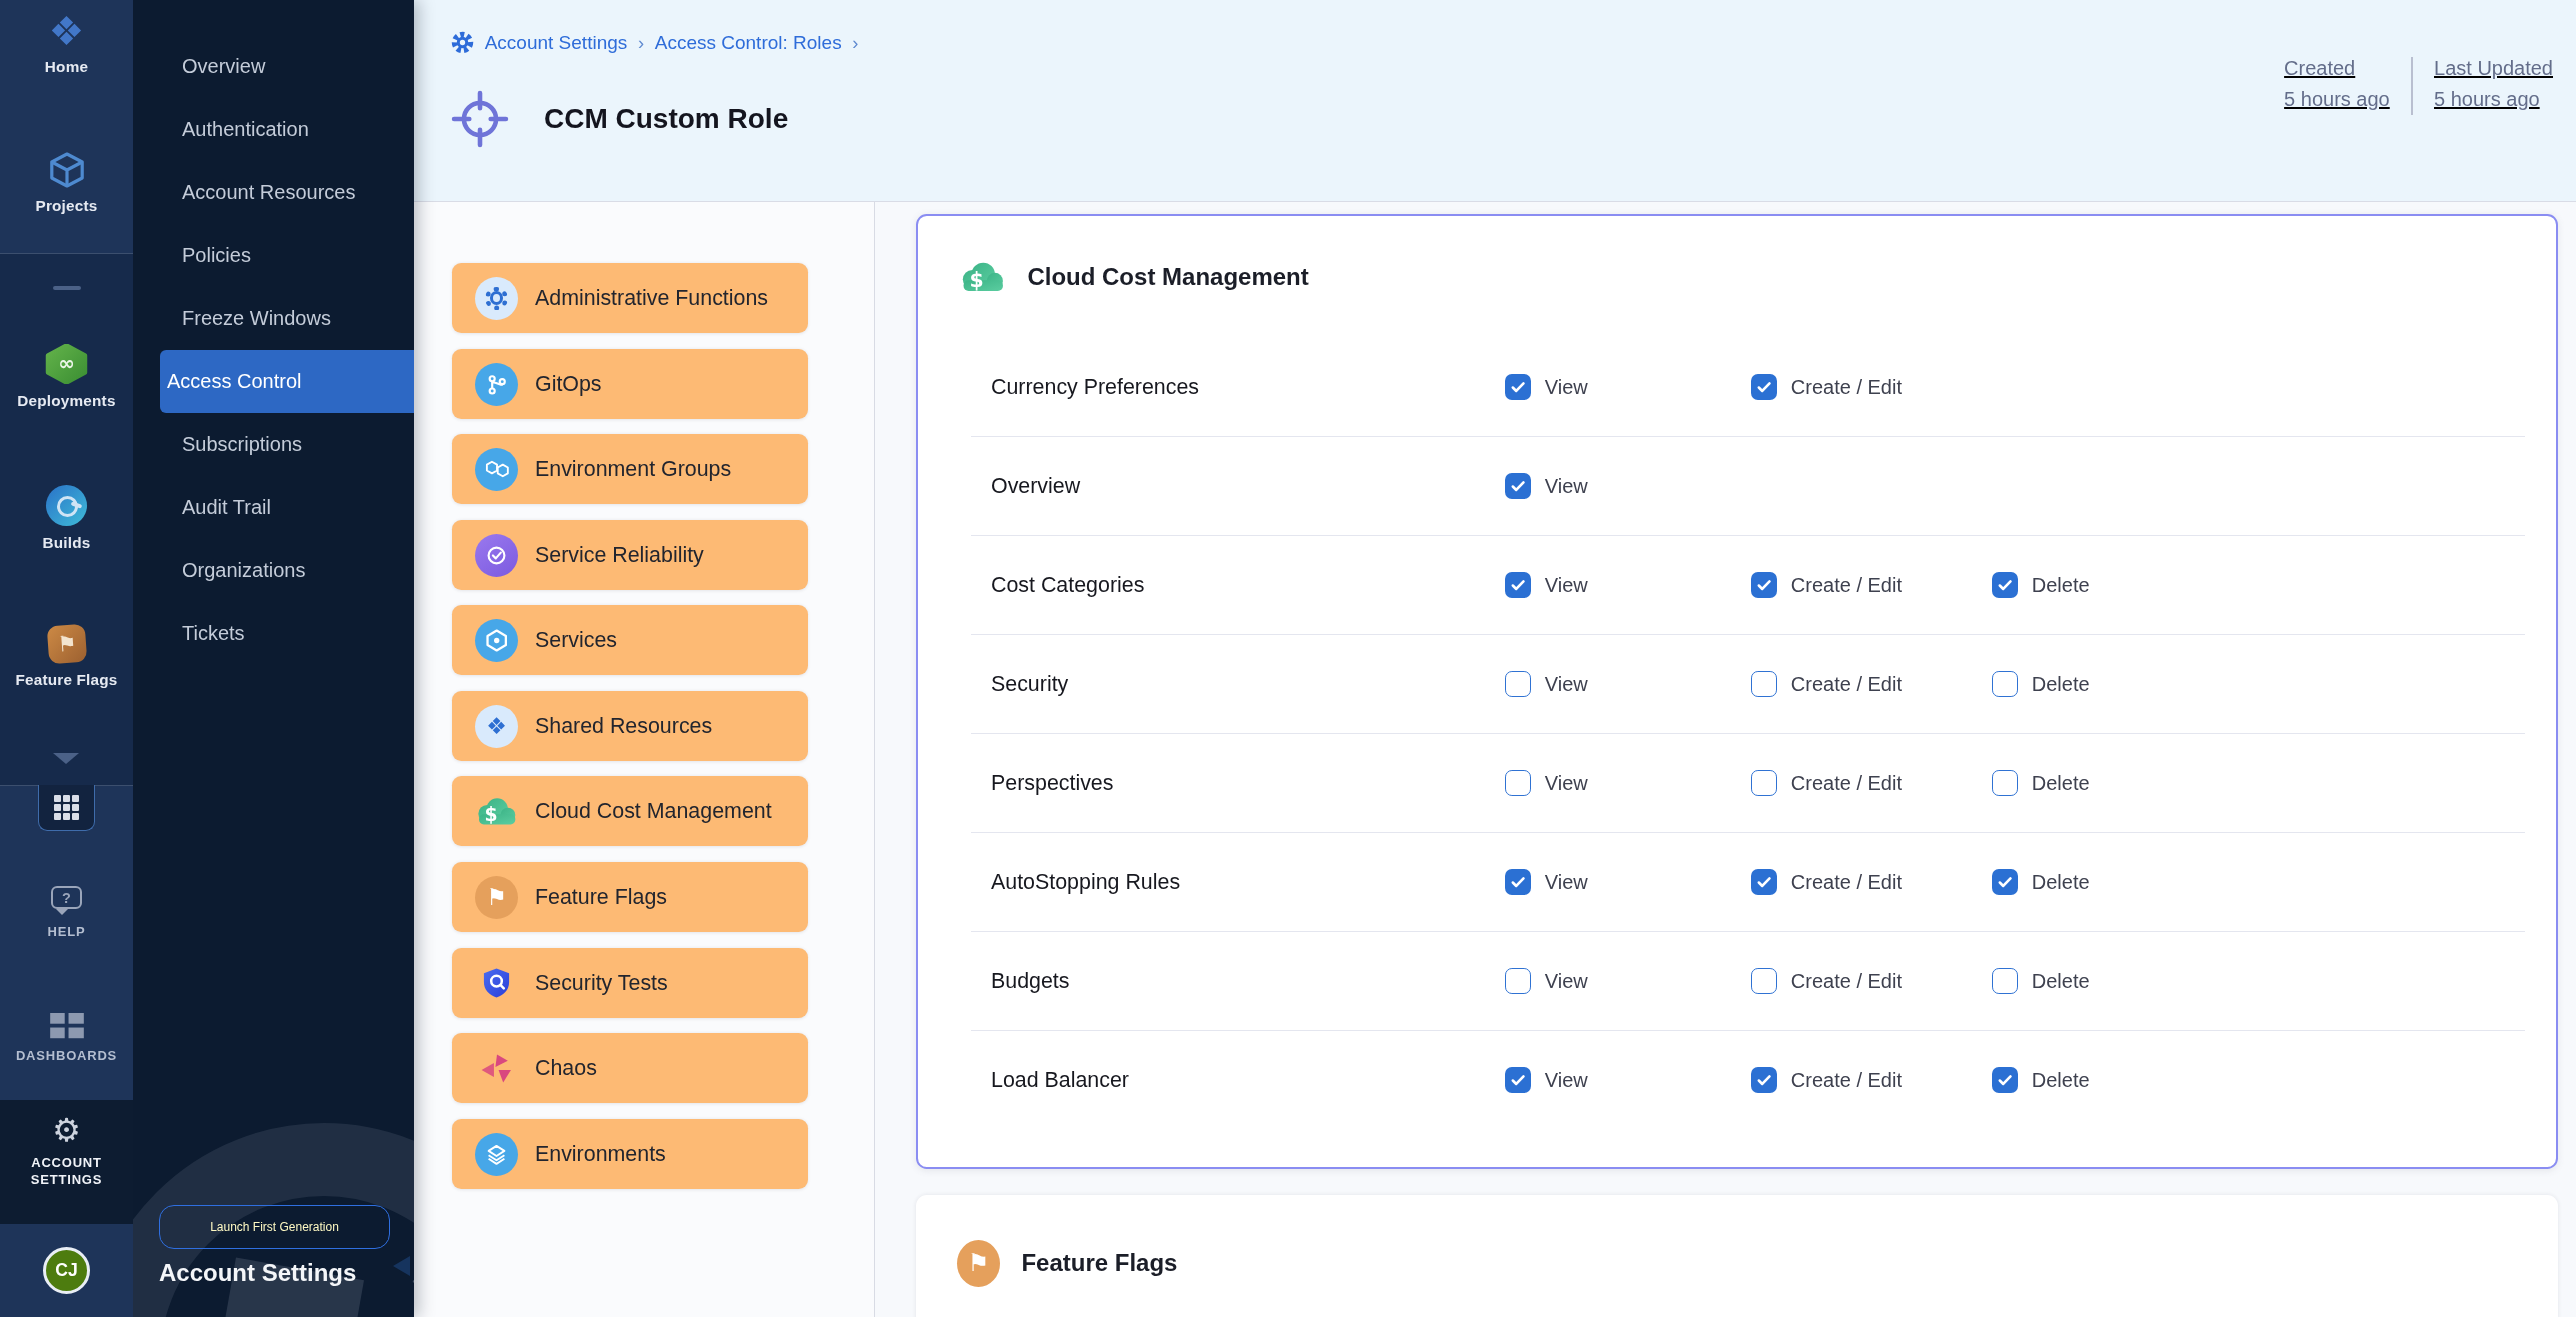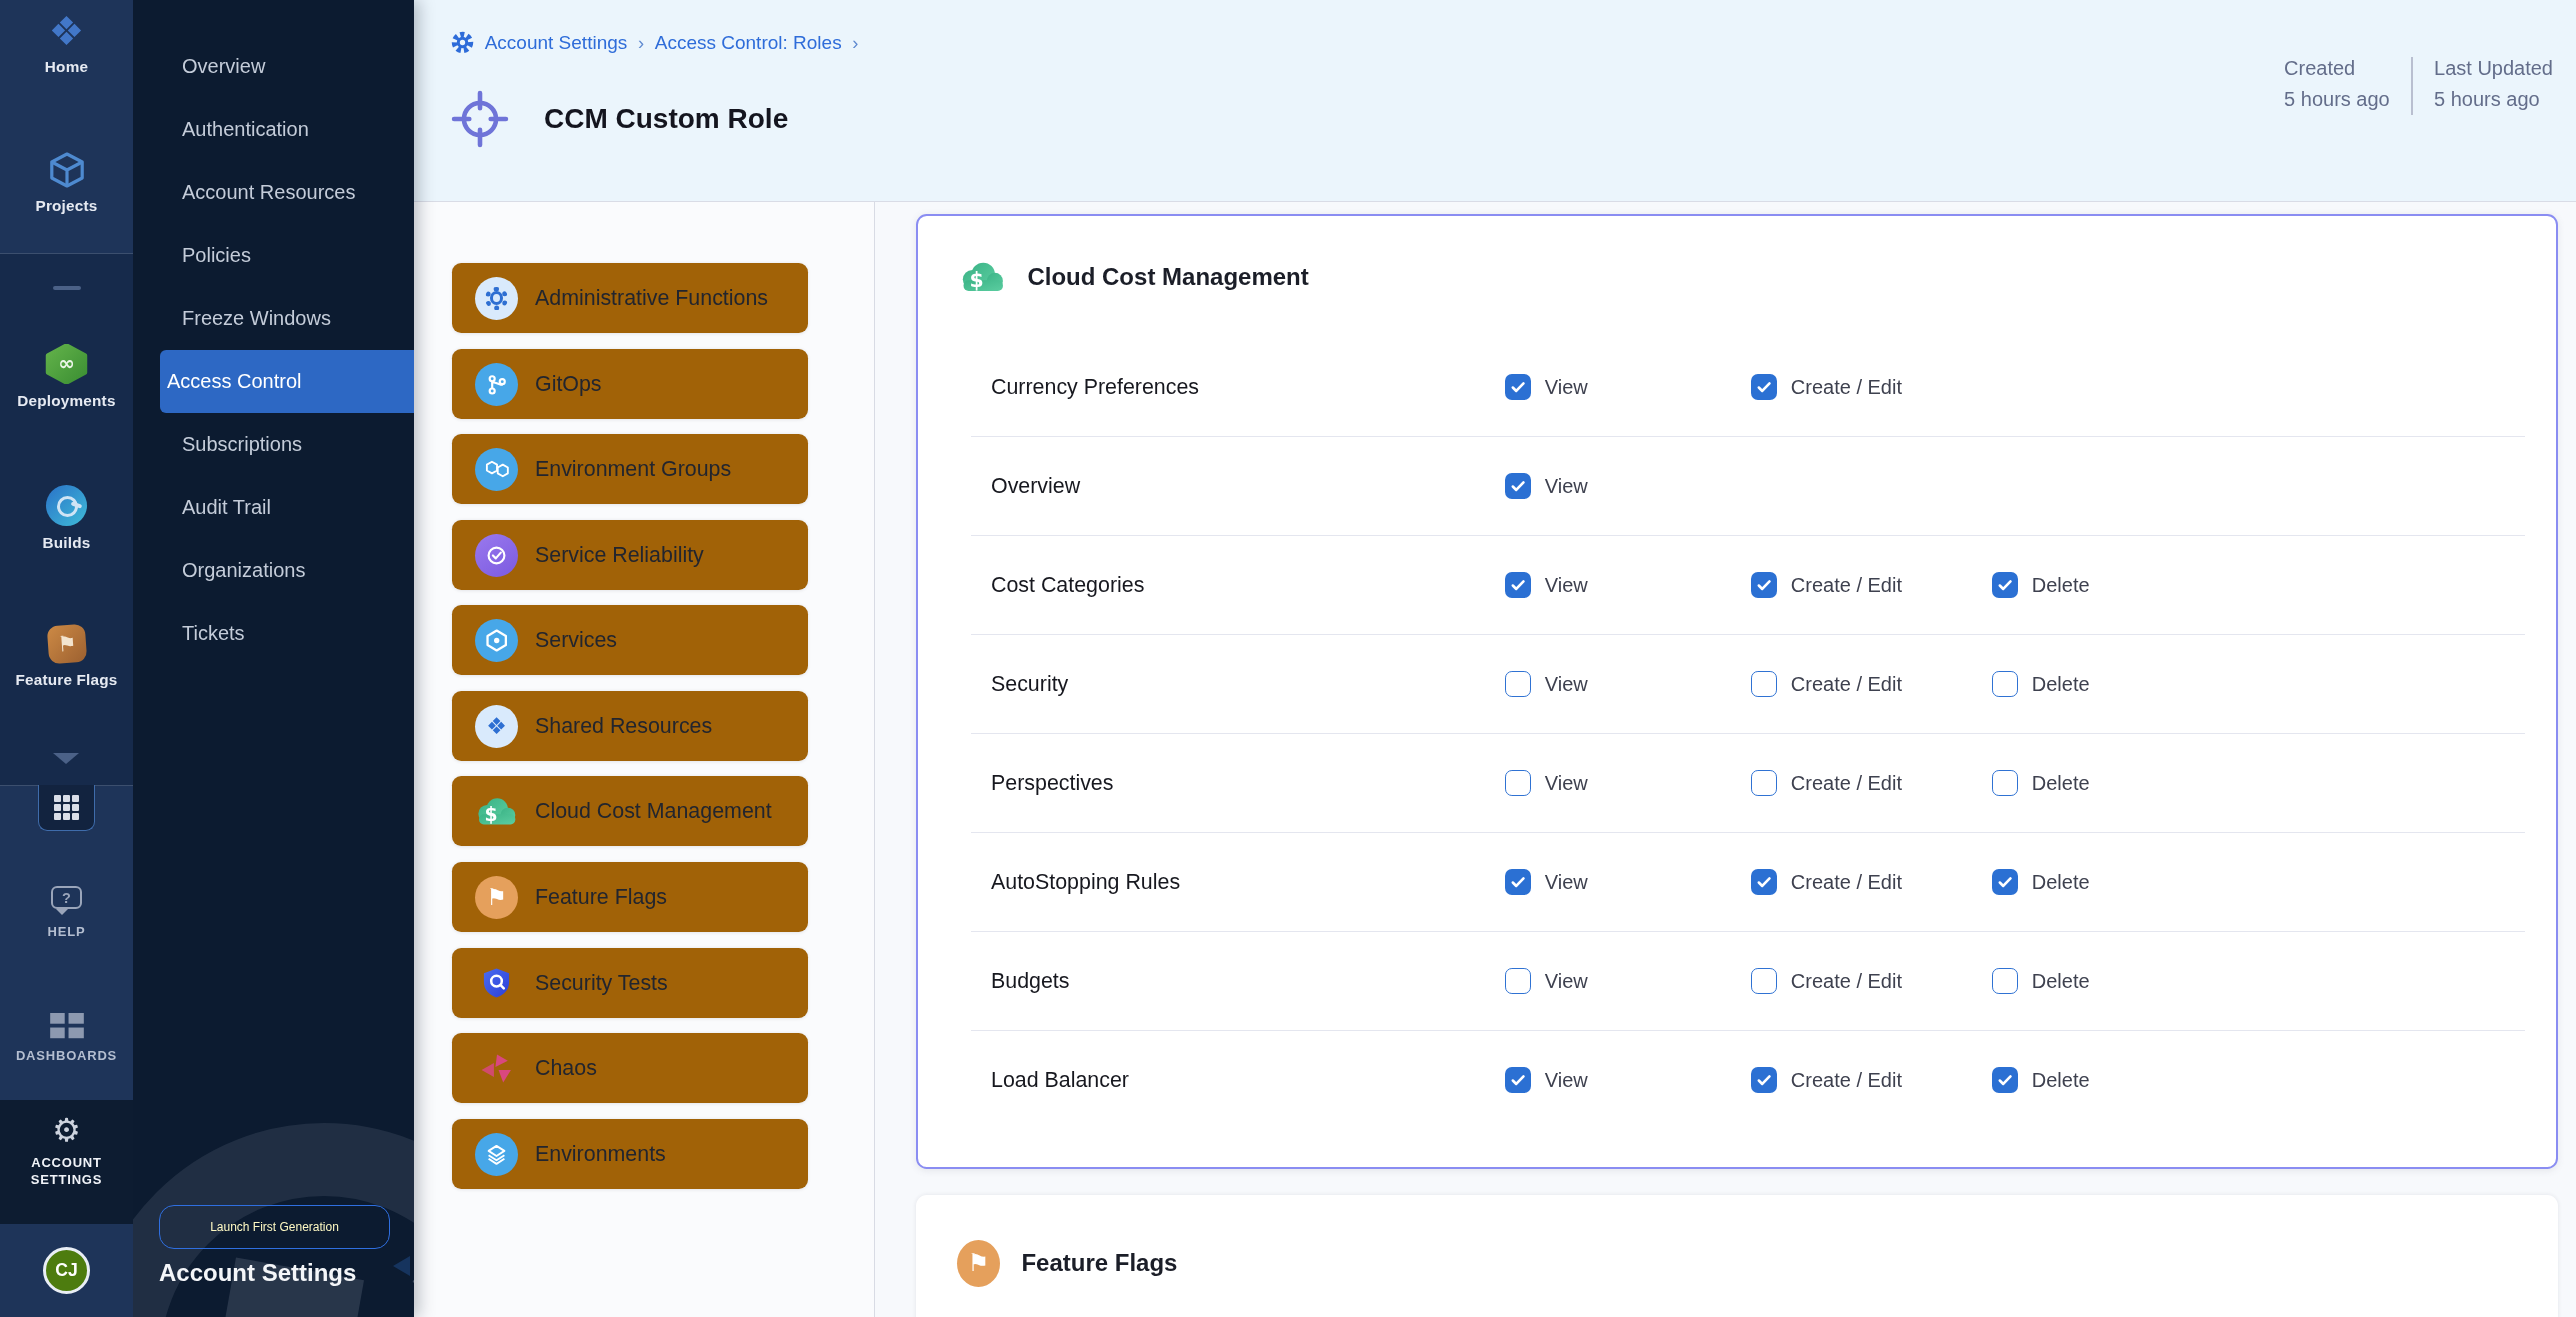--- a/index.html
+++ b/index.html
@@ -39,40 +39,40 @@
   .subnav-item.selected { background:#2d68c4; color:#fff; margin-left:27px; padding-left:7px; border-radius:6.1px 0 0 6.1px; font-weight:500; }
   .wm-ring { position:absolute; left:-46px; top:1123px; width:474px; height:474px; border-radius:50%; border:73px solid rgba(139,151,168,.16); }
   .wm-tooth1 { position:absolute; left:306px; top:1176px; width:130px; height:145px; background:rgba(139,151,168,.42); transform:rotate(28deg); }
   .wm-tooth2 { position:absolute; left:92px; top:1268px; width:130px; height:115px; background:rgba(139,151,168,.22); transform:rotate(10deg); }
   .launch-btn { position:absolute; left:26px; top:1205px; width:231px; height:44px; border:1.5px solid #2f6fe0; border-radius:15px; background:transparent; color:#fef9c3; font-size:12px; font-family:inherit; cursor:pointer; }
   .subnav-title { position:absolute; left:26px; top:1259px; font-size:24px; font-weight:700; color:#f4f6f9; }
   .collapse-arrow { position:absolute; left:260px; top:1256px; width:0; height:0; border-top:10.7px solid transparent; border-bottom:10.7px solid transparent; border-right:17px solid #16345e; cursor:pointer; z-index:5; }
 
   
   #modulecol { position:absolute; left:414px; top:202px; width:461px; height:1115px; background:#fafbfd; border-right:0.8px solid #d8dbe4; z-index:5; }
-  .mod-card { position:absolute; left:38px; width:356px; height:70px; background:#a16207; border-radius:9.2px; box-shadow:0 0.8px 3.1px rgba(40,41,61,.10); display:flex; align-items:center; padding-left:23px; gap:17px; cursor:pointer; }
+  .mod-card { position:absolute; left:38px; width:356px; height:70px; background:#fdba74; border-radius:9.2px; box-shadow:0 0.8px 3.1px rgba(40,41,61,.10); display:flex; align-items:center; padding-left:23px; gap:17px; cursor:pointer; }
   .mod-ic { width:43px; height:43px; border-radius:50%; flex:0 0 43px; display:flex; align-items:center; justify-content:center; }
   .mod-label { font-size:21.4px; color:#22252e; font-weight:500; white-space:nowrap; }
   .bg-lightblue { background:#d9eafc; }
   .bg-blue { background:#47a7e8; }
   .bg-purple { background:linear-gradient(145deg,#9a79ee,#7b5ae0); }
   .bg-orange { background:#e5a05c; }
   .gearring { width:23px; height:23px; border-radius:50%; border:5.3px dotted #2e6fd2; display:flex; align-items:center; justify-content:center; }
   .gearring::after { content:''; width:7.6px; height:7.6px; border-radius:50%; border:3.1px solid #2e6fd2; }
   .diamond4 { color:#2e6fd2; font-size:23px; line-height:1; }
   .flagglyph { color:#fff; font-size:23px; line-height:1; }
 
   
   #header { position:absolute; left:414px; top:0; width:2162px; height:202px; background:#ebf5fc; border-bottom:1.5px solid #d9dce6; z-index:6; }
   .breadcrumb { position:absolute; left:37px; top:31px; display:flex; align-items:center; gap:10.7px; font-size:19px; }
   .crumb-link { color:#2e6cd9; cursor:pointer; }
   .crumb-sep { color:#5f8ad0; font-size:18.3px; }
   .page-title-row { position:absolute; left:37px; top:90px; display:flex; align-items:center; gap:35px; }
   .page-title { font-size:28px; font-weight:600; color:#14151f; }
-  .meta { position:absolute; top:53px; right:23px; display:flex; align-items:center; }
+  .meta { position:absolute; top:53px; right:23px; display:flex; align-items:center;text-decoration:underline; }
   .meta-col { font-size:20px; color:#636d8a; line-height:31px; }
   .meta-div { width:1.5px; height:58px; background:#b9bfd0; margin:3.1px 21.4px 0 21.4px; }
 
   
   #content { position:absolute; left:875px; top:202px; width:1701px; height:1115px; background:#f7f9fc; z-index:4; }
   .perm-panel { position:absolute; left:41px; top:11.5px; width:1642px; height:955px; background:#fff; border:2.3px solid #8a8df2; border-radius:10.7px; box-shadow:0 1.5px 7.6px rgba(96,97,112,.12); }
   .panel-header { height:122px; display:flex; align-items:center; padding-left:41px; gap:21.4px; }
   .panel-title { font-size:24px; font-weight:700; color:#1b1e28; }
   .perm-rows { }
   .perm-row { position:relative; height:99px; }

